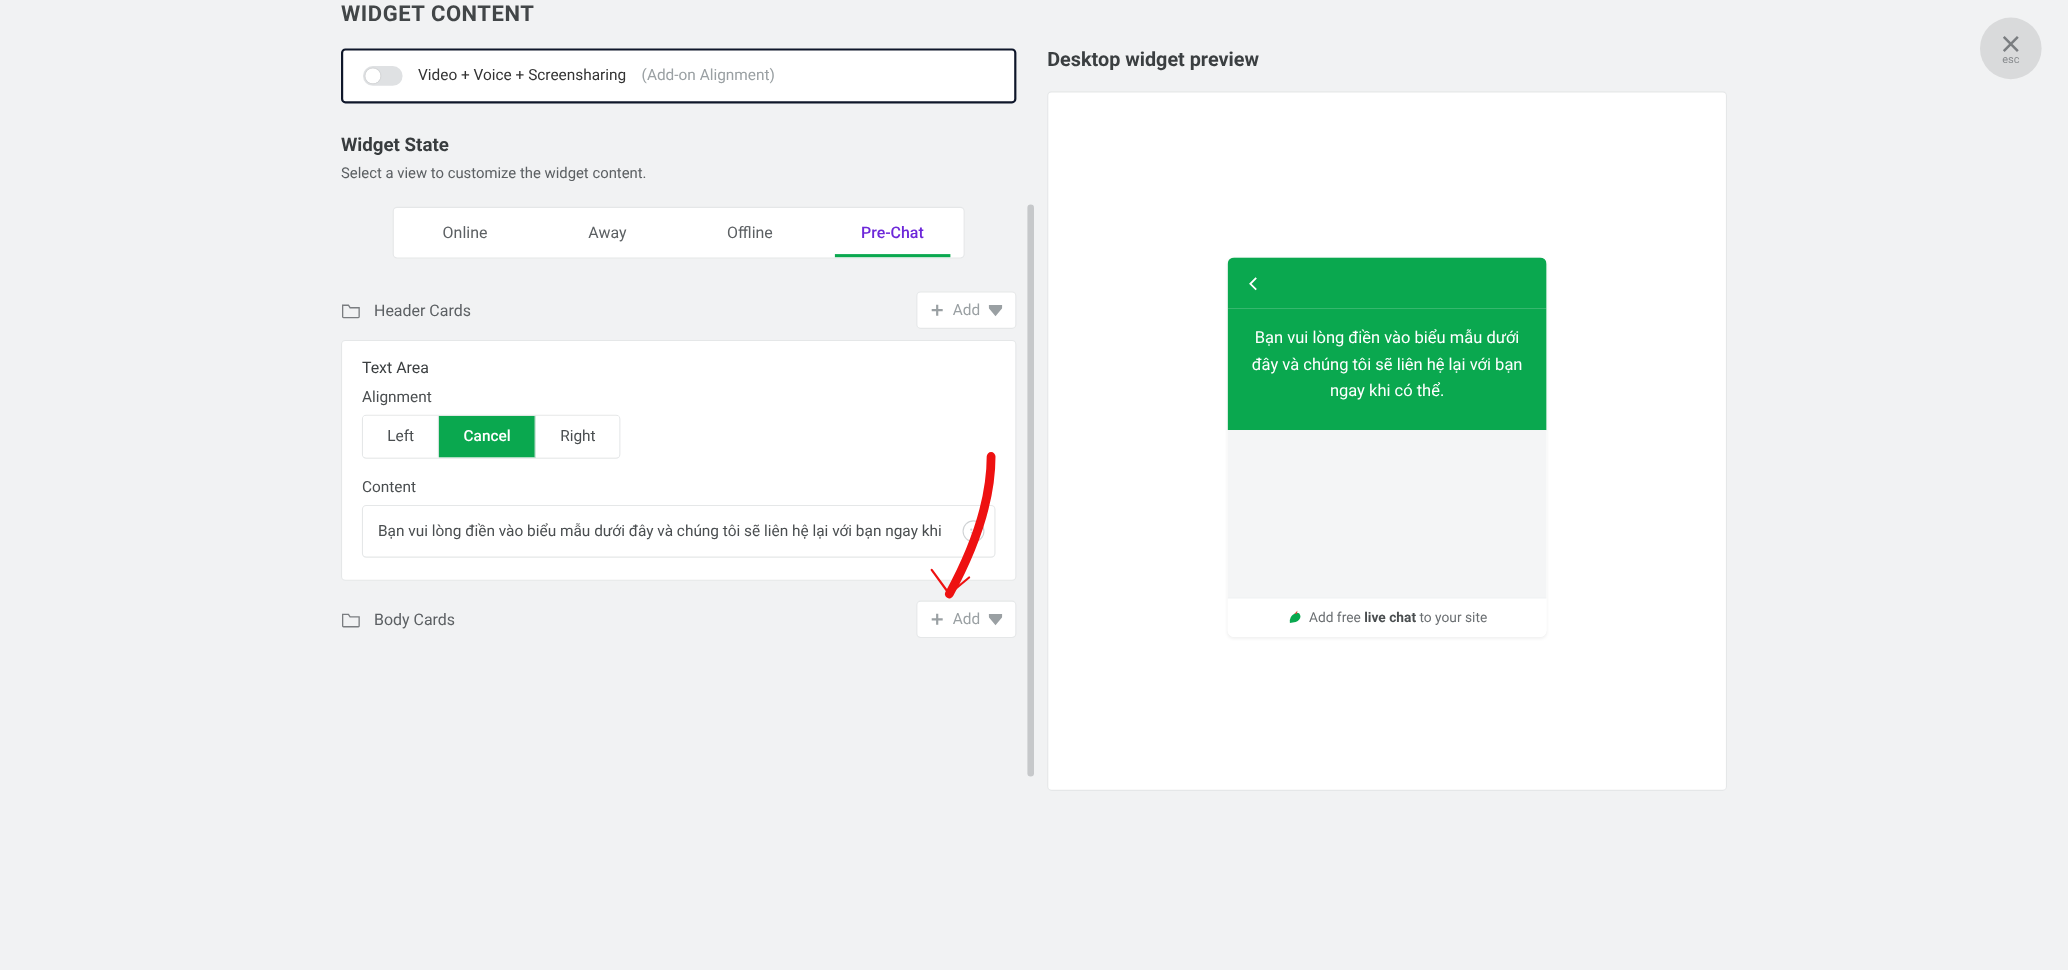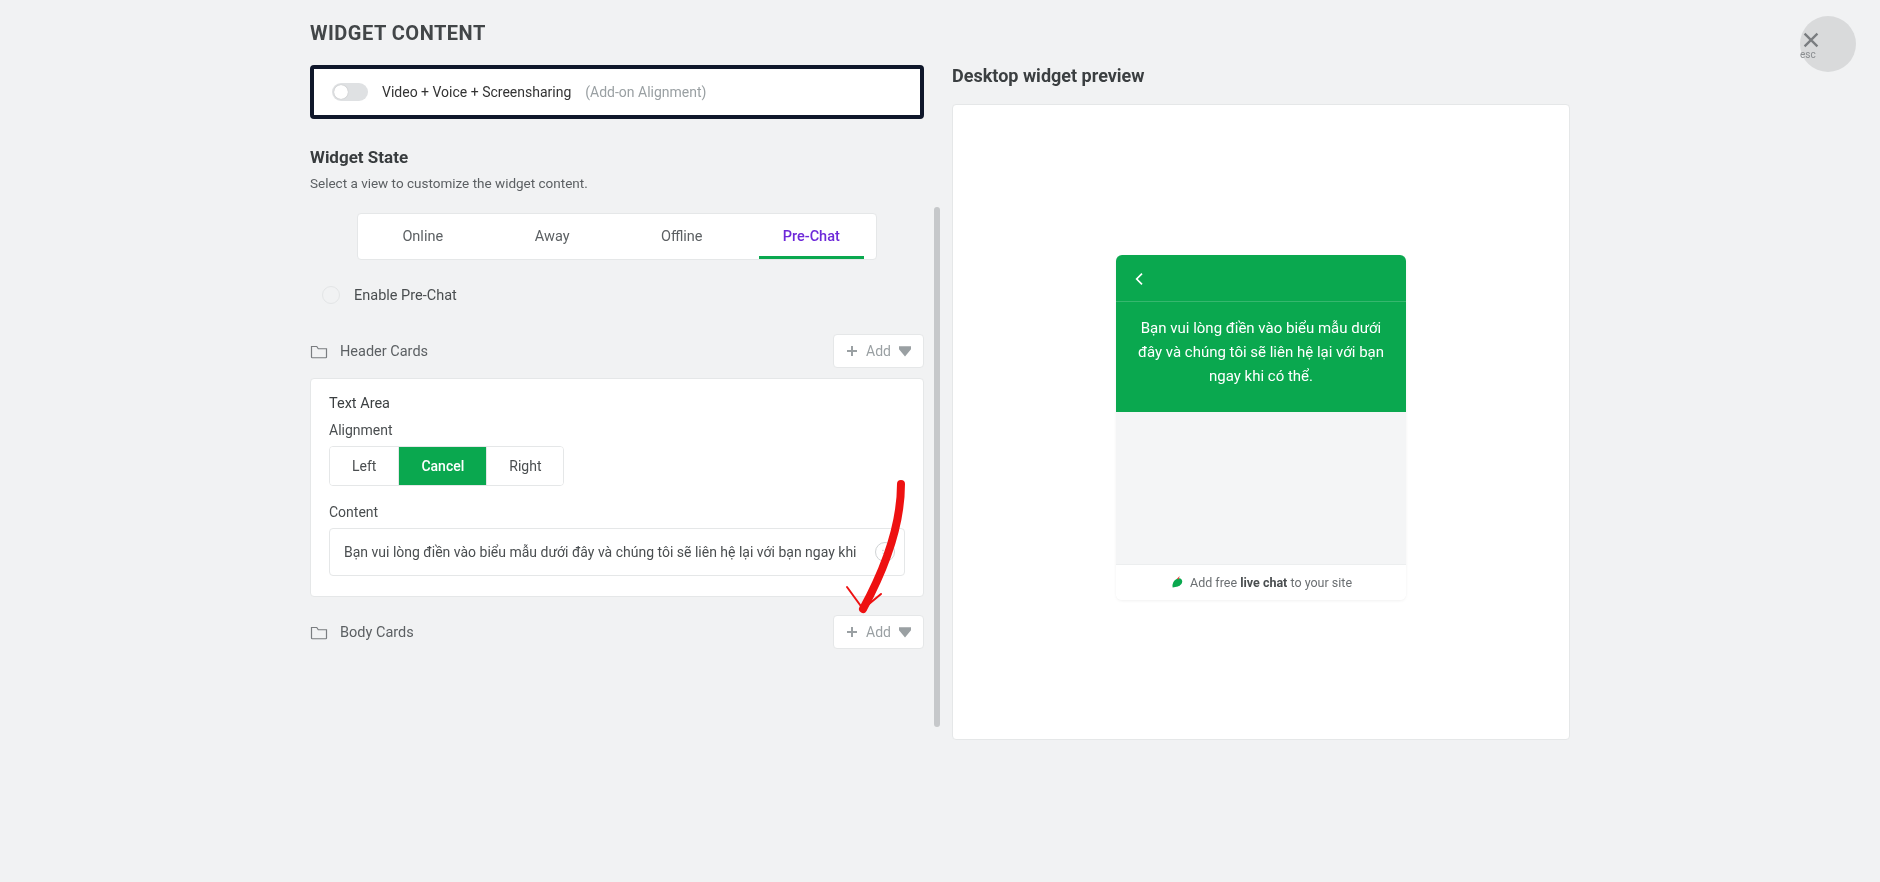--- a/index.html
+++ b/index.html
@@ -15,31 +15,31 @@
   .modal-close {
     position: absolute;
     top: 16px;
     right: 24px;
     width: 56px;
     height: 56px;
     border-radius: 50%;
     background: #d9dadb;
     display: flex;
     flex-direction: column;
-    align-items: flex-start;
+    align-items: center;
     justify-content: center;
     cursor: pointer;
     color: #7a7d80;
   }
   .modal-close svg { width: 22px; height: 22px; stroke: #7a7d80; stroke-width: 2.5; }
   .modal-close .esc { font-size: 10px; margin-top: -2px; color: #8a8d90; }
   .page {
     margin: 0 auto;
     width: 1260px;
-    padding-top: 21px;
+    padding-top: 0;
   }
   .page-title {
     font-size: 20px;
     font-weight: 700;
     letter-spacing: 0.5px;
     color: #424648;
     margin-bottom: 20px;
     text-transform: uppercase;
   }
   .columns {
@@ -60,21 +60,21 @@
     right: -16px;
     top: 142px;
     width: 6px;
     height: 520px;
     background: #c6c8ca;
     border-radius: 3px;
   }
   
   .panel {
     background: #fff;
-    border: 4px solid #0f172a;
+    border: 2px solid #0f172a;
     border-radius: 4px;
     text-align: right;
   }
   .row-addon {
     padding: 14px 18px;
     display: flex;
     align-items: center;
     gap: 14px;
     font-size: 14px;
     color: #333;
@@ -340,24 +340,20 @@
 
       <div style="display:flex; ">
         <div class="tabbar">
           <div class="tab">Online</div>
           <div class="tab">Away</div>
           <div class="tab">Offline</div>
           <div class="tab active">Pre-Chat</div>
         </div>
       </div>
 
-      <div class="radio-row">
-        <div class="radio-circle"></div>
-        <span>Enable Pre-Chat</span>
-      </div>
 
       <div class="cards-header">
         <div class="cards-header-left">
           <svg class="folder-icon" viewBox="0 0 24 20">
               <path d="M2 4 h7 l2 3 h11 v11 a1 1 0 0 1 -1 1 H3 a1 1 0 0 1 -1 -1 Z"></path>
             </svg>
           <span>Header Cards</span>
         </div>
         <div class="add-btn">
           <svg viewBox="0 0 12 12">

